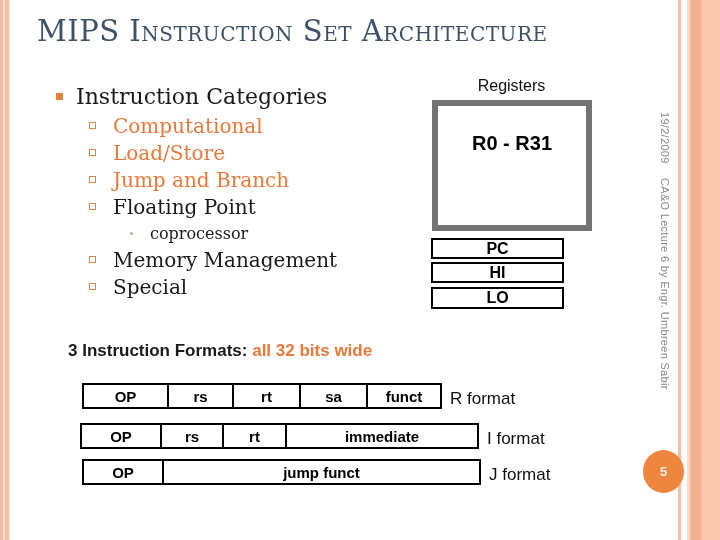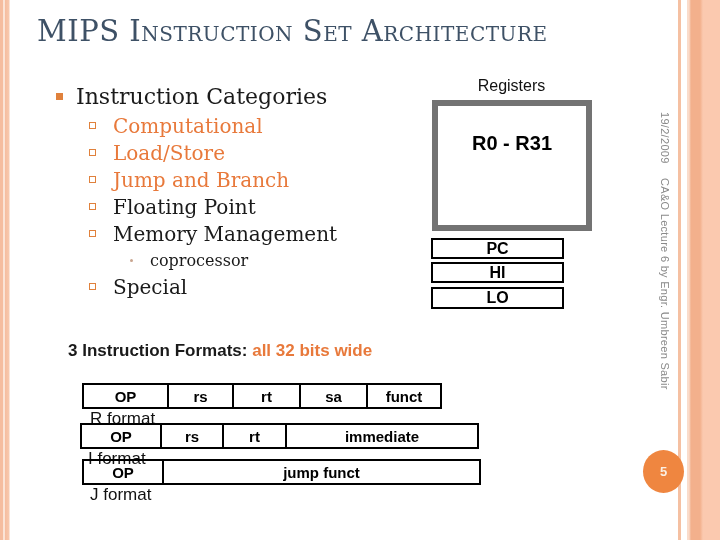--- a/index.html
+++ b/index.html
@@ -66,21 +66,21 @@
     font-weight:bold;font-size:16px;color:#000;
   }
   #reg-pc{top:238px;}
   #reg-hi{top:262px;}
   #reg-lo{top:287px;height:22px;}
   
   .formats-heading{
     position:absolute;left:68px;top:341px;
     font-size:17px;font-weight:bold;color:#1a1a1a;
   }
-  .fmt-row{position:absolute;display:flex;align-items:flex-start;flex-direction:column;}
+  .fmt-row{position:absolute;display:flex;align-items:flex-end;}
   #row-r{left:82px;top:383px;}
   #row-i{left:80px;top:423px;}
   #row-j{left:82px;top:459px;}
   .fmt-cells{display:flex;}
   .fmt-cell{
     height:26px;border:2px solid #000;border-left:none;box-sizing:border-box;
     display:flex;align-items:center;justify-content:center;
     font-weight:bold;font-size:15px;color:#000;
   }
   .fmt-cell:first-child{border-left:2px solid #000;}
@@ -125,27 +125,27 @@
     <span class="orange">Load/Store</span>
   </div>
   <div class="row l2">
     <span class="sq"></span>
     <span class="orange">Jump and Branch</span>
   </div>
   <div class="row l2">
     <span class="sq"></span>
     <span>Floating Point</span>
   </div>
+  <div class="row l3">
+    <span class="dot"></span>
+    <span>coprocessor</span>
+  </div>
   <div class="row l2">
     <span class="sq"></span>
     <span>Memory Management</span>
-  </div>
-  <div class="row l3">
-    <span class="dot"></span>
-    <span>coprocessor</span>
   </div>
   <div class="row l2">
     <span class="sq"></span>
     <span>Special</span>
   </div>
 </div>
 
 <div class="reg-label">Registers</div>
 <div class="reg-box">
   <div class="reg-box-text">R0 - R31</div>

